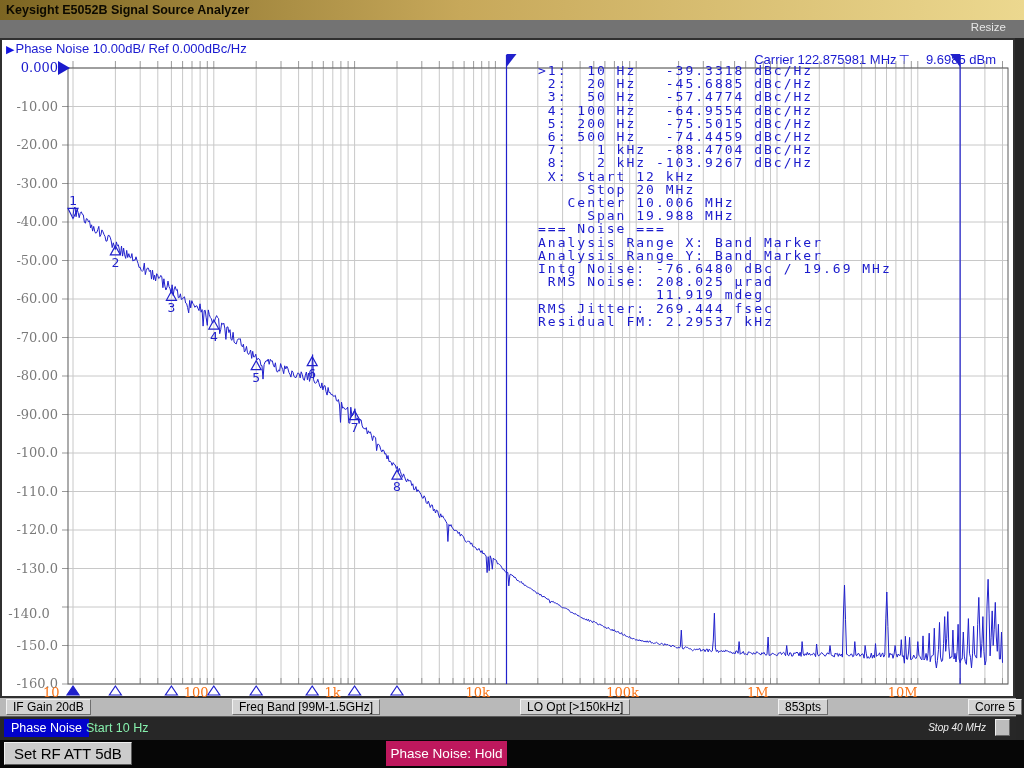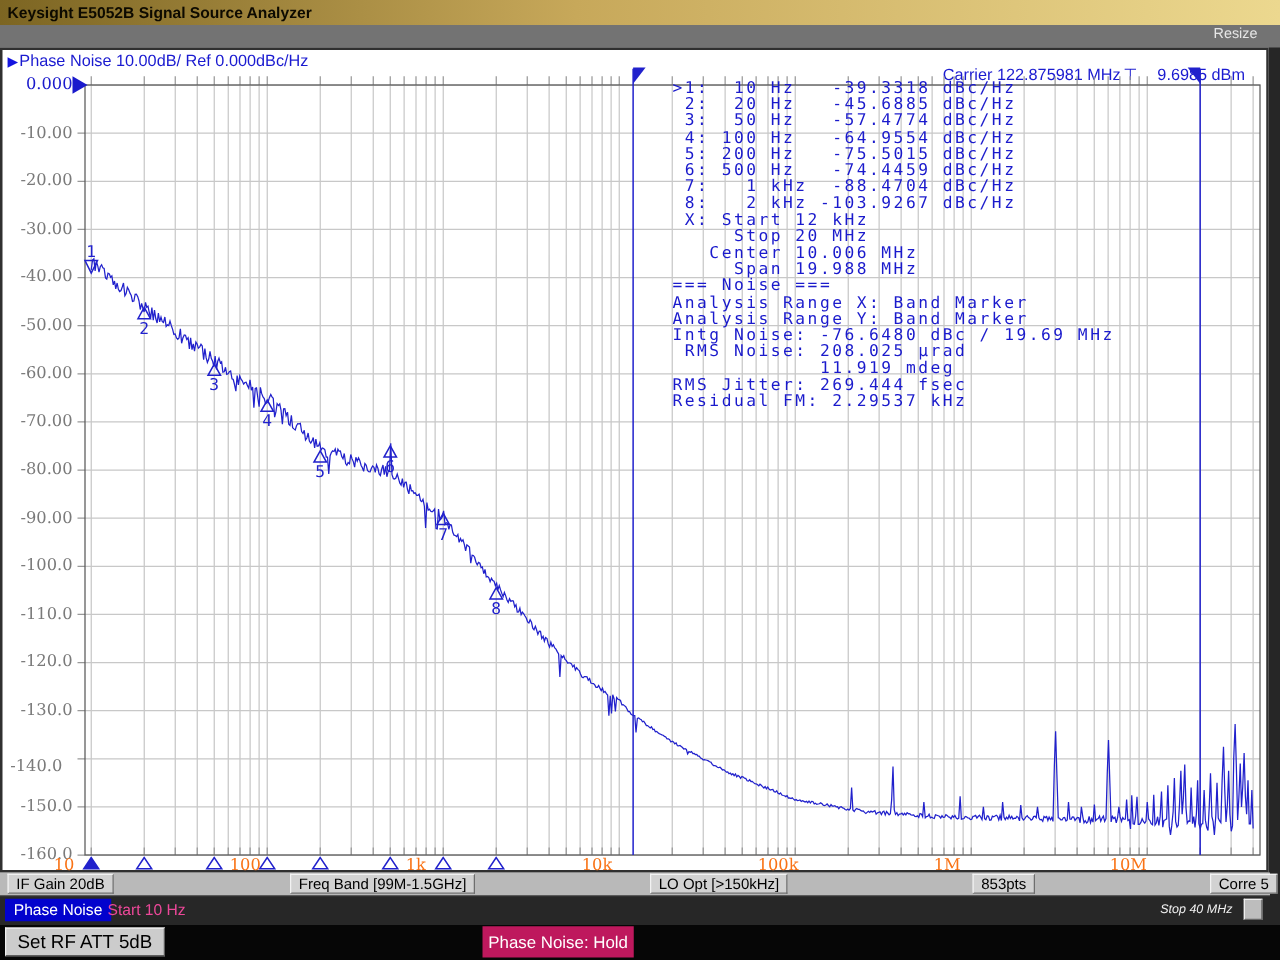--- a/index.html
+++ b/index.html
@@ -38,21 +38,21 @@
   
   #graybar{left:0;top:698px;width:1016px;height:19px;background:#b9b9b9;
     border-bottom:1px solid #5a5a5a;box-sizing:border-box;z-index:5;}
   .gbtn{position:absolute;top:1px;height:16px;line-height:14px;background:#d2d2d2;color:#000;
     font-size:12px;padding:0 6px;border:1px solid;border-color:#f2f2f2 #6e6e6e #6e6e6e #f2f2f2;box-sizing:border-box;white-space:pre;}
 
   
   #darkrow{left:0;top:717px;width:1016px;height:23px;background:#272727;z-index:5;}
   #pn-tab{position:absolute;left:4px;top:2px;height:18px;line-height:18px;padding:0 7px;
     background:#0202cd;color:#ffffff;font-size:12.5px;}
-  #start-label{position:absolute;left:86px;top:2px;height:18px;line-height:18px;color:#ec4899;font-size:12.5px;white-space:pre;}
+  #start-label{position:absolute;left:86px;top:2px;height:18px;line-height:18px;color:#86efac;font-size:12.5px;white-space:pre;}
   #stop-label{position:absolute;right:30px;top:2px;height:18px;line-height:18px;color:#f0f0f0;font-size:10px;white-space:pre;font-style:italic;}
   #gripper{position:absolute;right:6px;top:2px;width:15px;height:17px;background:#bdbdbd;
     border:1px solid;border-color:#eee #666 #666 #eee;box-sizing:border-box;}
 
   
   #bottombar{left:0;top:740px;width:1024px;height:28px;background:#060606;z-index:5;}
   #softkey{position:absolute;left:4px;top:2px;height:23px;line-height:21px;background:#cccccc;color:#000;
     font-size:15px;padding:0 9px;border:1px solid;border-color:#f0f0f0 #5d5d5d #5d5d5d #f0f0f0;box-sizing:border-box;white-space:pre;}
   #holdchip{position:absolute;left:386px;top:1px;width:121px;height:25px;line-height:25px;text-align:center;
     background:#be185d;color:#fff;font-size:13.5px;white-space:pre;}

